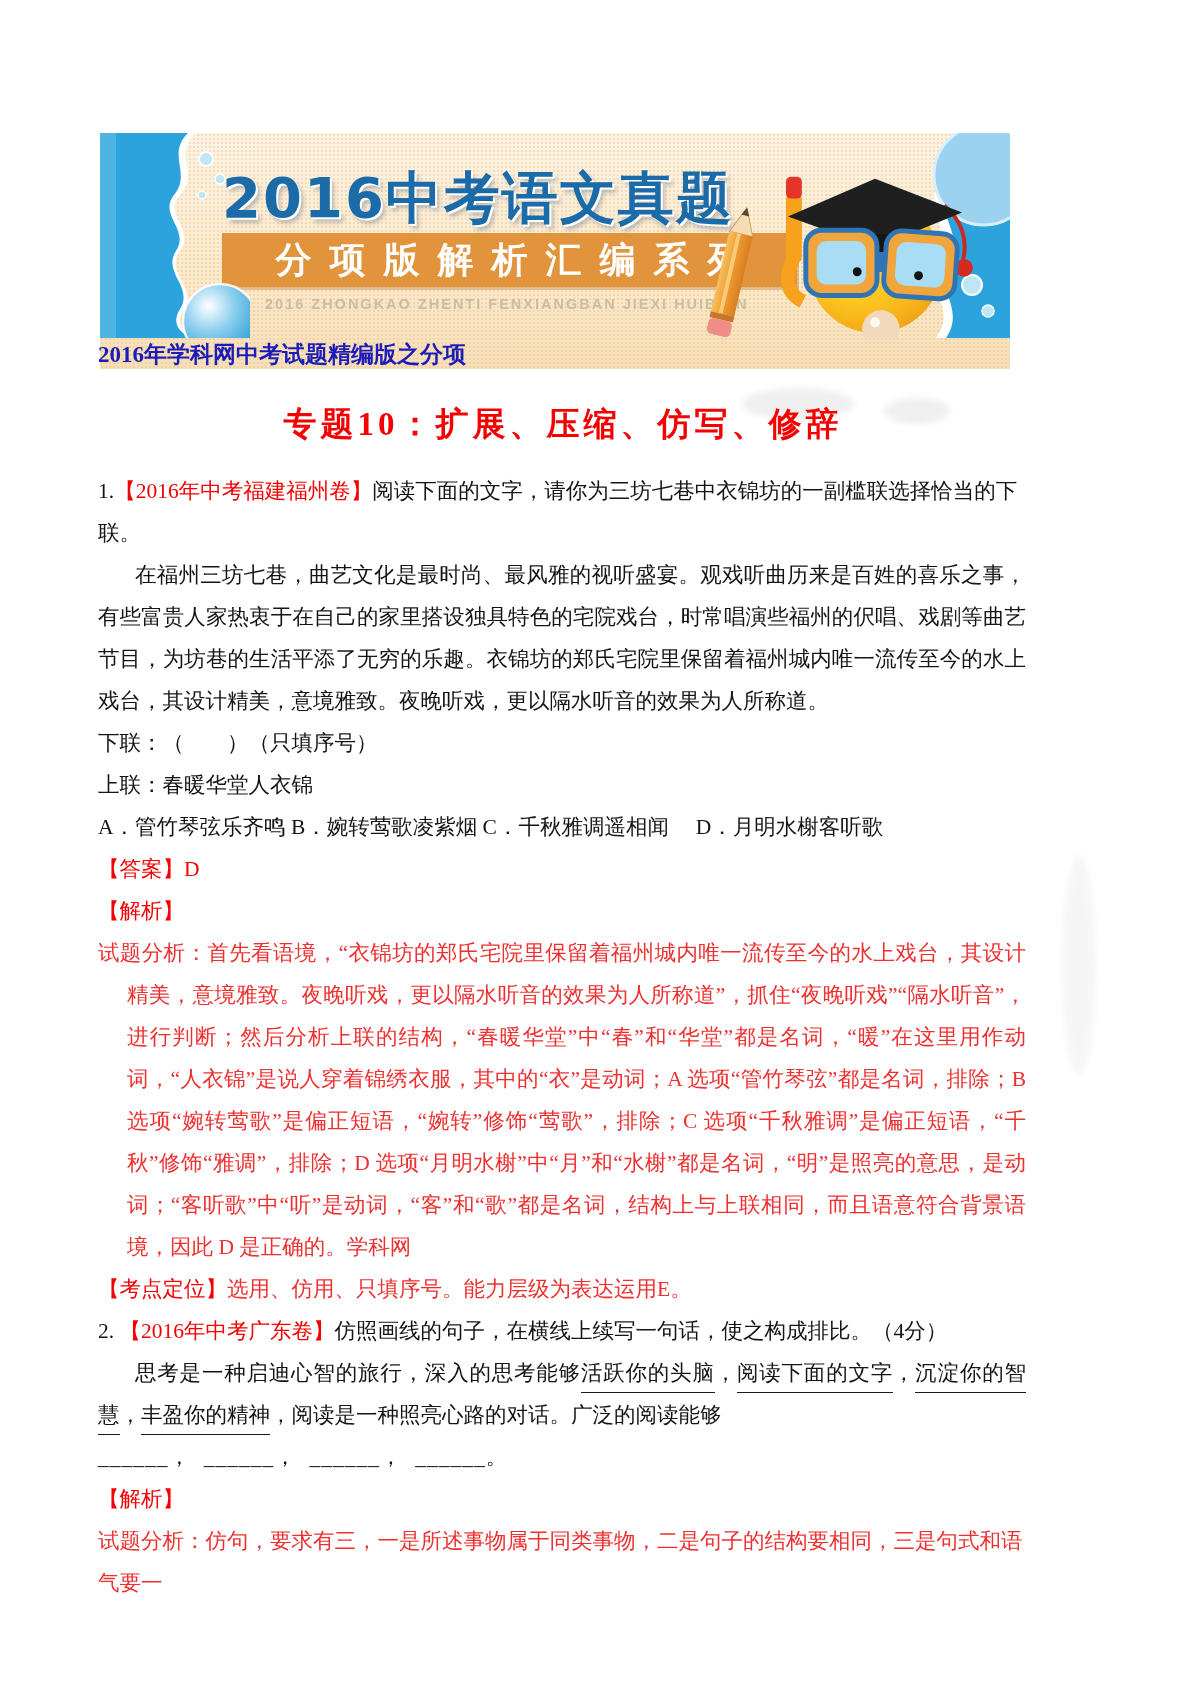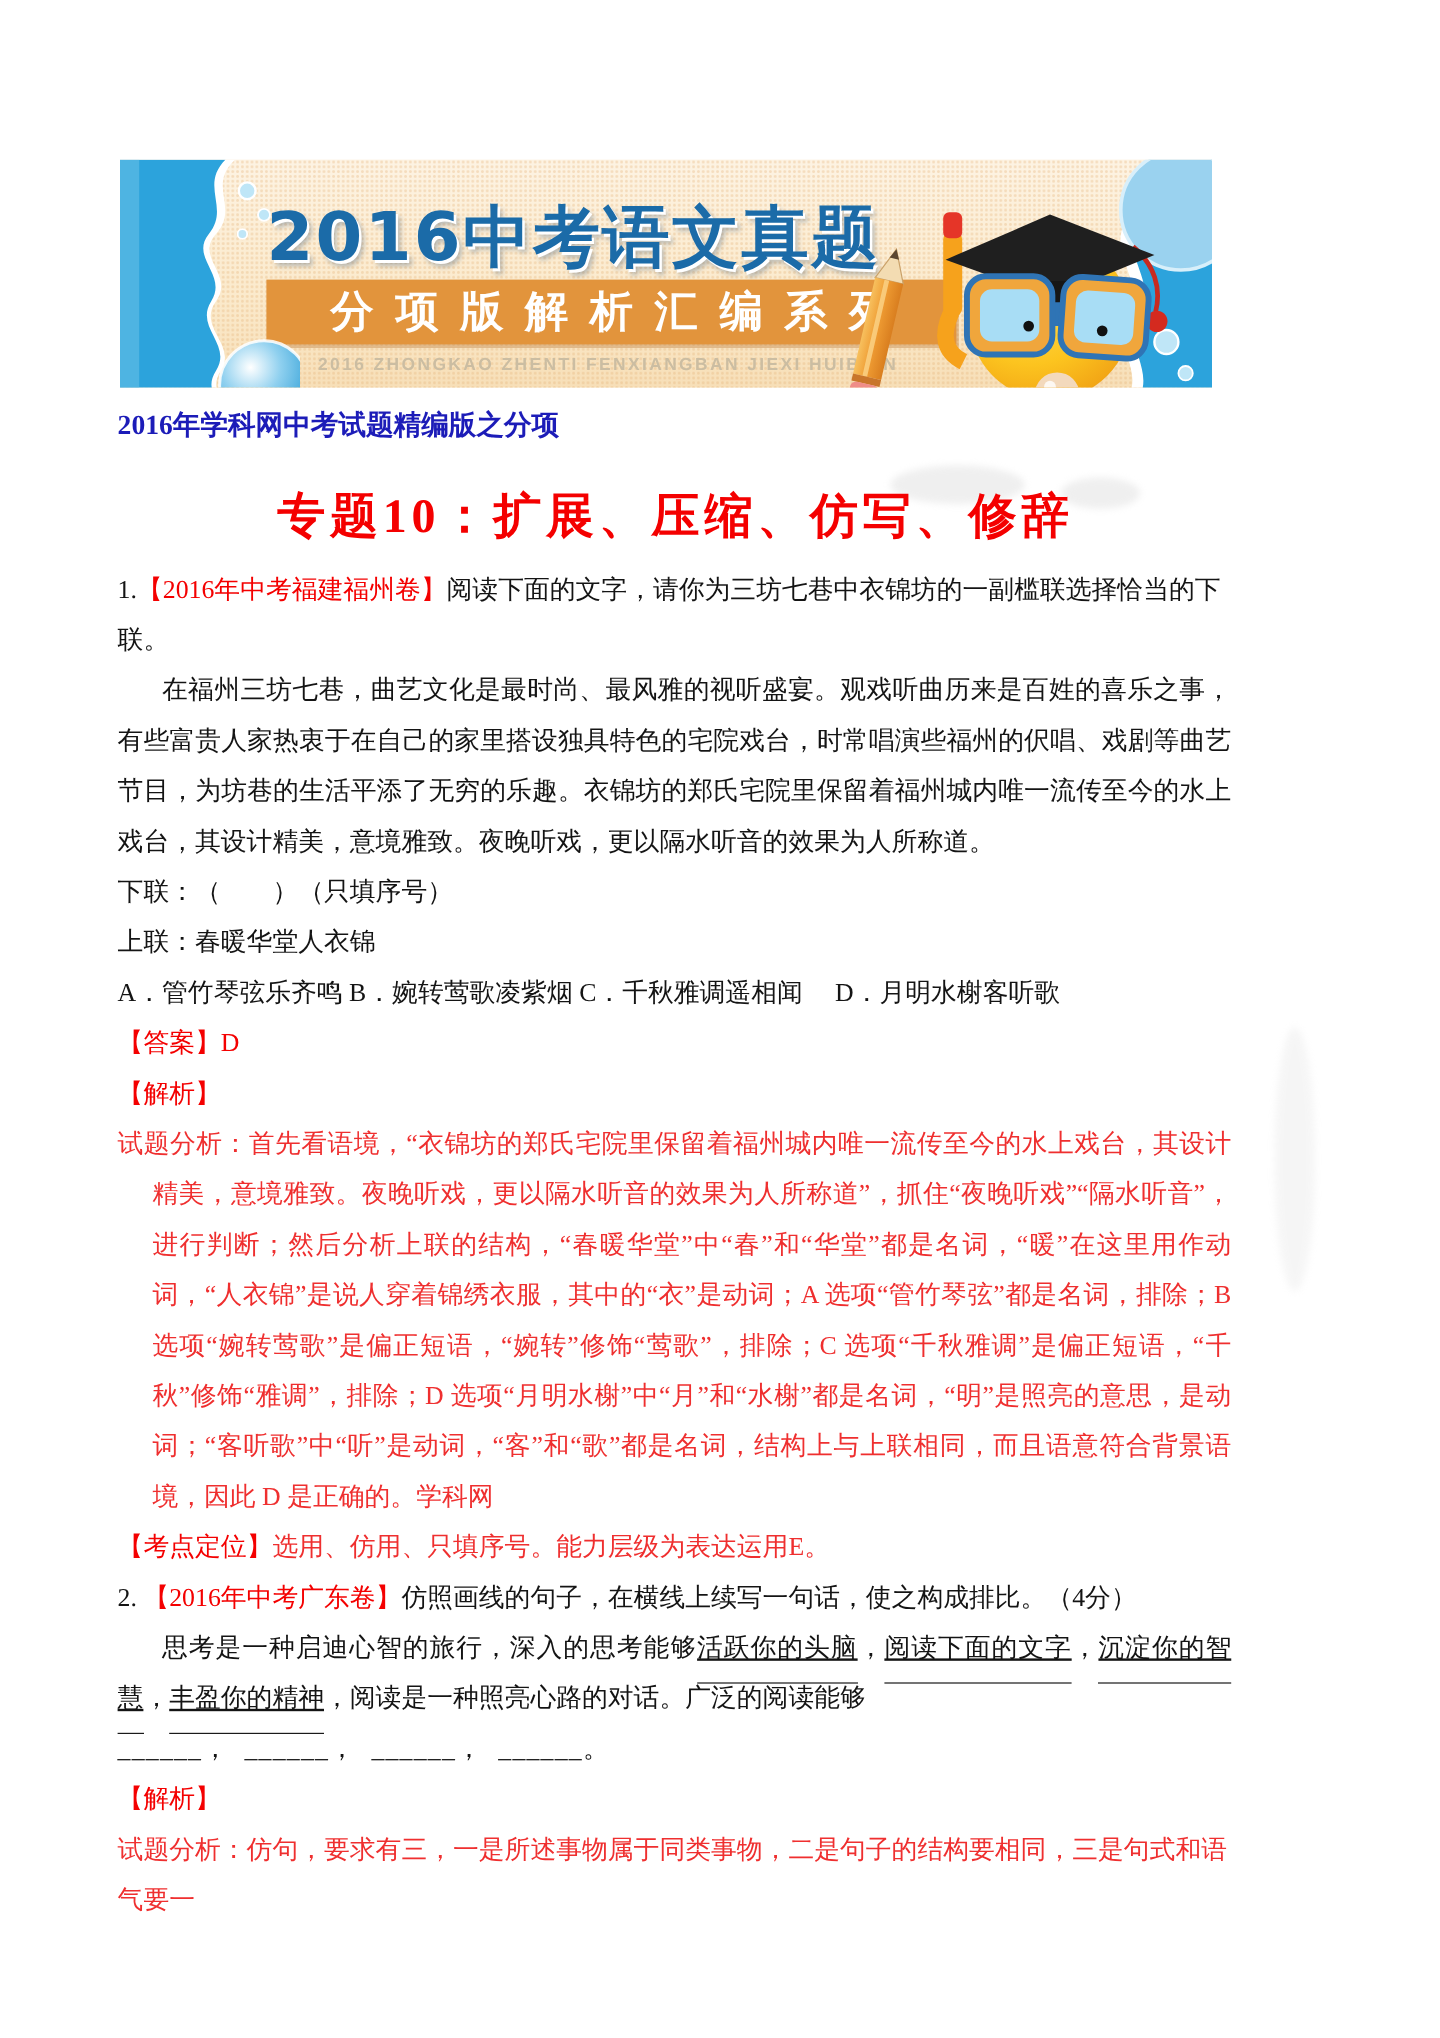--- a/index.html
+++ b/index.html
@@ -7,21 +7,21 @@
   body {
     width:1200px; height:1698px; position:relative;
     font-family:"Liberation Serif","DejaVu Serif",serif;
     color:#141414; overflow:hidden;
   }
   .page { position:absolute; left:0; top:0; width:1200px; height:1698px; }
   .content { position:absolute; left:98px; top:0; width:930px; }
 
   
   .banner {
-    position:absolute; left:100px; top:133px; width:910px; height:190px;
+    position:absolute; left:100px; top:133px; width:910px; height:236px;
     background:
       radial-gradient(circle, rgba(228,176,116,.33) 1px, transparent 1.3px) 0 0/4px 4px,
       linear-gradient(180deg,#fdf3e3 0%, #fbeacc 60%, #f7dfb8 100%);
     overflow:hidden;
   }
   .wave-left, .water-right { position:absolute; top:0; height:205px; }
   .wave-left { left:0; width:150px; }
   .water-right { right:0; width:130px; }
   .banner-title {
     position:absolute; left:122px; top:28px; width:560px;
@@ -50,39 +50,39 @@
   .mascot { position:absolute; left:645px; top:28px; width:260px; height:178px; }
 
   
   .site-line {
     position:absolute; left:0; top:339px;
     font-family:"Liberation Serif","DejaVu Serif",serif;
     font-weight:bold; font-size:23px; color:#1c1cb8; white-space:nowrap;
   }
   .topic-title {
     position:absolute; left:0; top:402px; width:930px; text-align:center;
-    font-weight:bold; font-size:40px; color:#f40000; letter-spacing:4px;
+    font-weight:bold; font-size:33px; color:#f40000; letter-spacing:4px;
     white-space:nowrap;
   }
 
   
   .qa-flow { position:absolute; left:0; top:470px; width:928px; font-size:21.5px; }
   .qa-flow p { line-height:42px; margin:0; }
   .line-q { white-space:pre-wrap; }
   .passage { text-align:justify; text-indent:37px; line-height:40.5px; }
   .couplet { margin-left:57px; white-space:pre-wrap; }
   .options { margin-left:25px; white-space:pre-wrap; }
   .red  { color:#f40000; }
   .red-soft { color:#ef2f2f; }
   .analysis {
     color:#ef2f2f; text-align:justify;
     padding-left:29px; text-indent:-29px; line-height:42px;
   }
   .kaodian { color:#ef2f2f; }
-  .ul { border-bottom:1.6px solid #1a1a1a; padding-bottom:17px;text-decoration:underline; }
+  .ul { border-bottom:1.6px solid #1a1a1a; padding-bottom:7px; }
   .blanks { margin-left:25px; margin-top:6px; letter-spacing:1px; white-space:pre-wrap; }
 
   
   .smudge { position:absolute; background:#d6d6d6; opacity:.38; filter:blur(3px); border-radius:50%; }
   .smudge.s1 { left:742px; top:388px; width:112px; height:32px; }
   .smudge.s2 { left:884px; top:398px; width:66px; height:26px; }
   .smudge.s3 { left:1062px; top:856px; width:34px; height:220px; opacity:.22; }
 </style>
 </head>
 <body>

